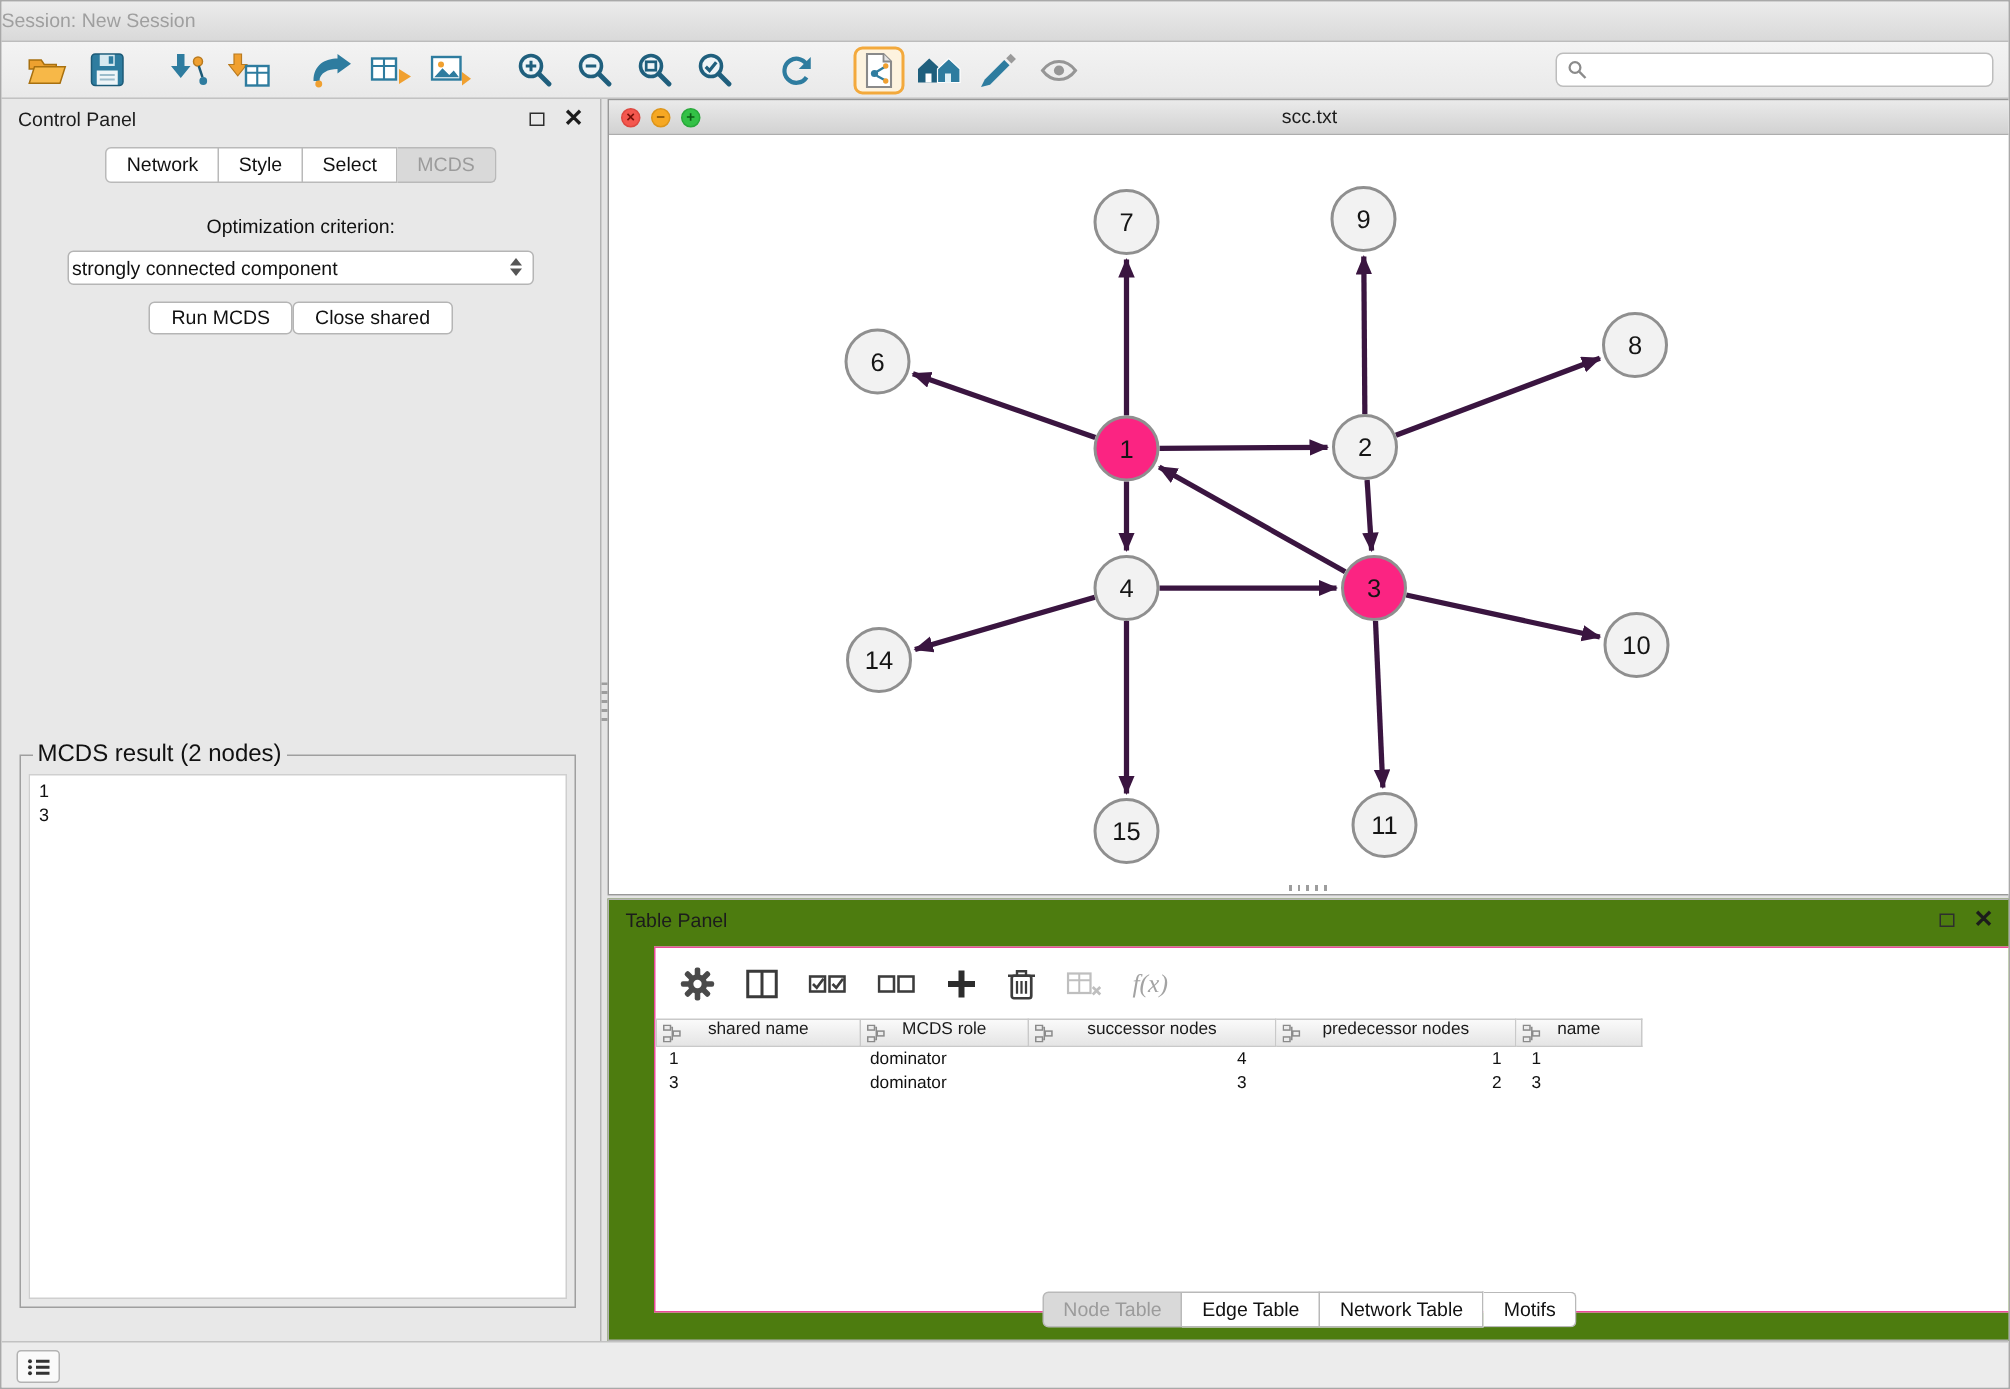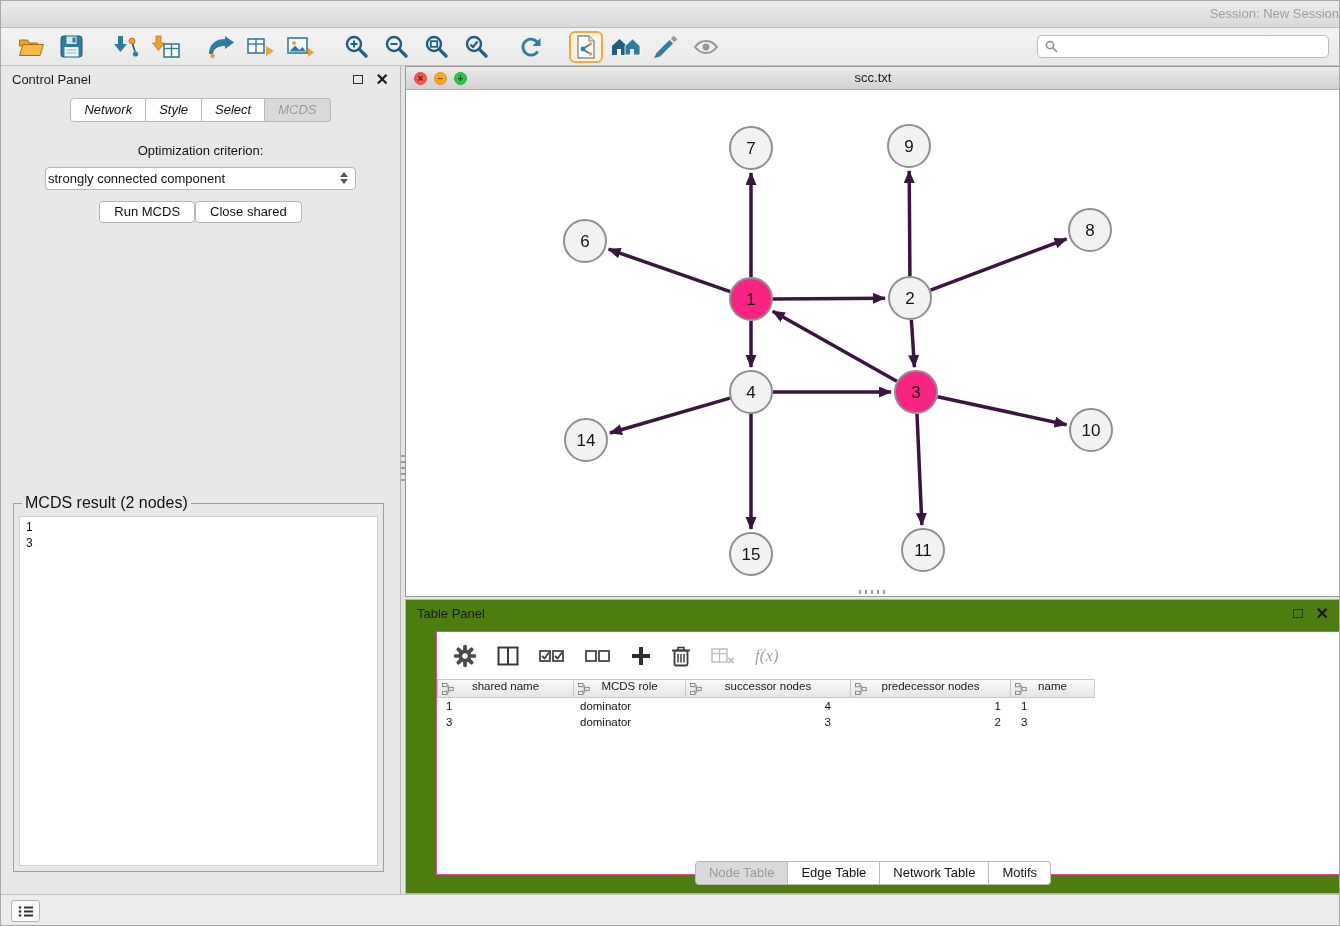--- a/index.html
+++ b/index.html
@@ -3,21 +3,21 @@
 <meta charset="utf-8">
 <style>
   * { margin:0; padding:0; box-sizing:border-box; }
   html,body { background:#d8d8d8; }
   body { font-family:"Liberation Sans", sans-serif; }
   #app { position:relative; width:1340px; height:926px; background:#e4e4e4; overflow:hidden; border:1px solid #a9a9a9; }
 
   
   #titlebar { position:absolute; top:0; left:0; width:100%; height:27px;
     background:linear-gradient(#ececec,#d9d9d9); border-bottom:1px solid #bcbcbc;
-    text-align:right; line-height:26px; font-size:13px; color:#9f9f9f; }
+    text-align:left; line-height:26px; font-size:13px; color:#9f9f9f; }
 
   
   #toolbar { position:absolute; top:27px; left:0; width:100%; height:38px;
     background:linear-gradient(#f3f3f3,#e9e9e9); border-bottom:1px solid #c2c2c2;
     display:flex; align-items:center; padding-left:10px; }
   .tb-icon { width:40px; height:32px; display:flex; align-items:center; justify-content:center; cursor:default; }
   .tb-icon svg { display:block; }
   .tb-sep { width:15px; height:1px; }
   .tb-icon.highlight { width:34px; height:32px; border:2px solid #f3a93c; border-radius:6px; background:#fdf3df; margin:0 3px; }
   #search-box { position:absolute; right:10px; top:7px; width:292px; height:23px;
@@ -33,21 +33,21 @@
 
   .seg-tabs { display:flex; justify-content:center; }
   .seg-tab { font-size:13px; padding:3px 13px 4px; background:#fff; border:1px solid #b9b9b9; border-left-width:0; color:#111; white-space:nowrap; cursor:default; }
   .seg-tab:first-child { border-left-width:1px; border-radius:4px 0 0 4px; }
   .seg-tab:last-child { border-radius:0 4px 4px 0; }
   .seg-tab.active { background:#d9d9d9; color:#9b9b9b; }
 
   
   #control-panel { position:absolute; left:0; top:65px; width:400px; height:828px;
     background:#e8e8e8; border-right:1px solid #b3b3b3; }
-  #cp-tabs { margin-top:5px;font-style:italic; }
+  #cp-tabs { margin-top:5px; }
   .opt-label { text-align:center; margin-top:21px; font-size:13px; color:#111; }
   .cp-select { position:relative; margin:9px 44px 0; height:23px; background:#fff;
     border:1px solid #b5b5b5; border-radius:4px; display:flex; align-items:center;
     padding:0 2px; font-size:13px; color:#111; }
   .updown { position:absolute; right:7px; top:4px; display:flex; flex-direction:column; gap:2px; }
   .updown i { display:block; width:0; height:0; border-left:4px solid transparent; border-right:4px solid transparent; }
   .updown .up { border-bottom:5px solid #555; }
   .updown .down { border-top:5px solid #555; }
   .cp-buttons { display:flex; justify-content:center; gap:0; margin-top:11px; }
   .mac-btn { font-family:"Liberation Sans",sans-serif; font-size:13px; padding:2px 14px 3px;

